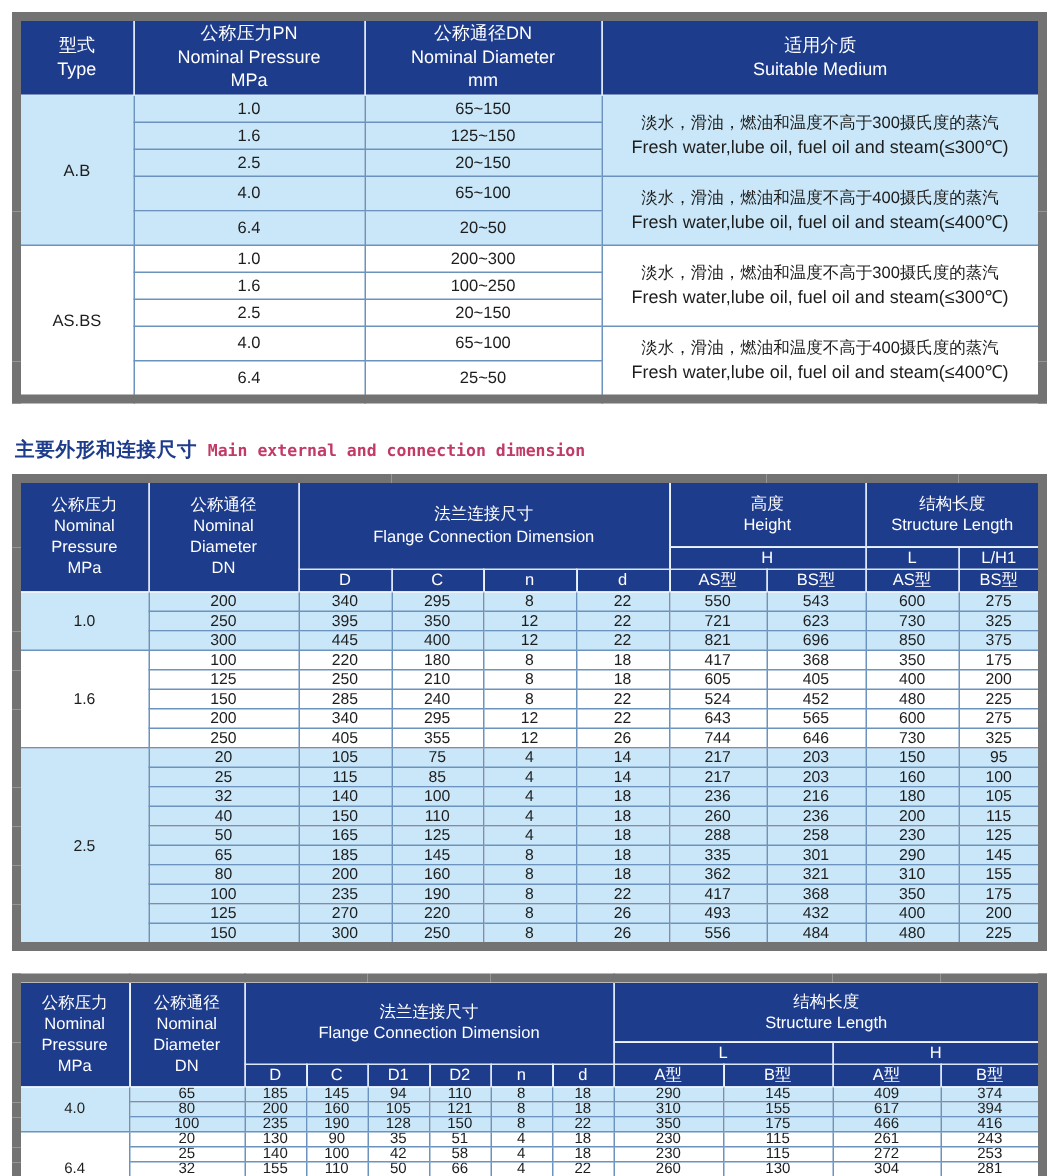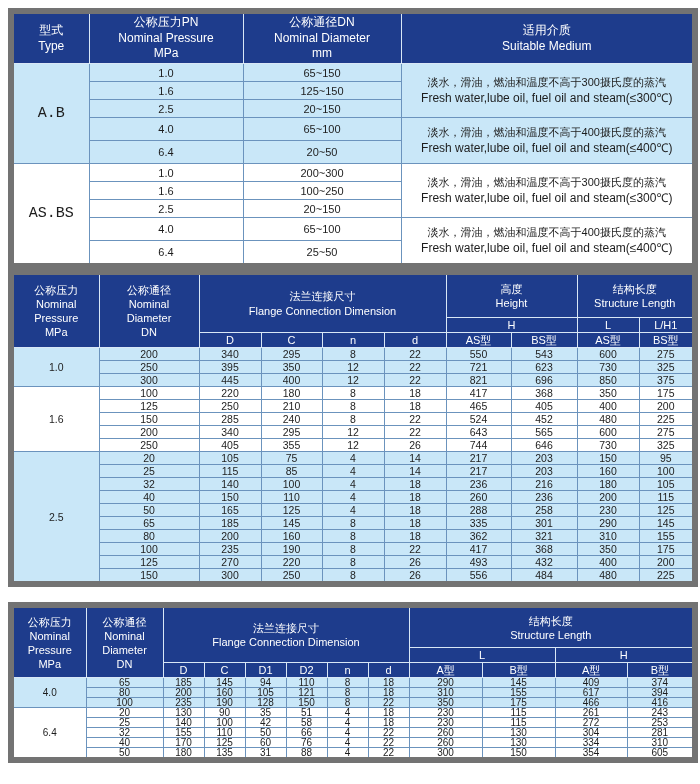--- a/index.html
+++ b/index.html
@@ -10,21 +10,21 @@
   thead th{background:#1e3c8c;color:#ffffff;font-weight:400;border:1px solid #d9e7f6;white-space:pre-line;}
   tbody td{border:1px solid #6b93bd;color:#1d1d1d;font-weight:400;}
   tr.blue td{background:#c9e7f8;}
   tr.white td{background:#ffffff;}
 
   
   .t1 thead th{height:49px;font-size:12px;line-height:1.32;}
   .t1 tbody td{font-size:11px;}
   .t1 tr.short td{height:17px;}
   .t1 tr.tall td{height:22px;}
-  .t1 .typecell{font-size:15px;font-family:Liberation Mono, monospace;}
+  .t1 .typecell{font-size:11px;}
   .t1 .medium{line-height:1.35;}
   .mcn{font-size:11px;}
   .men{font-size:12px;}
 
   
   .sect{margin:22px 0 7px 2px;font-size:13px;display:flex;align-items:baseline;gap:7px;}
   .sect .cn{color:#1e3c8c;font-weight:700;letter-spacing:.5px;}
   .sect .en{color:#c23a66;font-family:"DejaVu Sans Mono",monospace;font-size:11px;font-weight:700;}
 
   
@@ -121,20 +121,24 @@
             <div class="men">Fresh water,lube oil, fuel oil and steam(≤400℃)</div>
           </td>
         </tr>
         <tr class="white tall">
           <td>6.4</td>
           <td>25~50</td>
         </tr>
       </tbody>
   </table>
 
+  <div class="sect">
+    <span class="cn">主要外形和连接尺寸</span>
+    <span class="en">Main external and connection  dimension</span>
+  </div>
 
   <table class="t2">
     <colgroup>
       <col style="width:88px">
         <col style="width:100px">
       <col style="width:62px">
         <col style="width:61px">
         <col style="width:62px">
         <col style="width:62px">
       <col style="width:65px">
@@ -221,21 +225,21 @@
           <td>368</td>
           <td>350</td>
           <td>175</td>
         </tr>
         <tr class="white">
           <td>125</td>
           <td>250</td>
           <td>210</td>
           <td>8</td>
           <td>18</td>
-          <td>465</td>
+          <td>605</td>
           <td>405</td>
           <td>400</td>
           <td>200</td>
         </tr>
         <tr class="white">
           <td>150</td>
           <td>285</td>
           <td>240</td>
           <td>8</td>
           <td>22</td>

